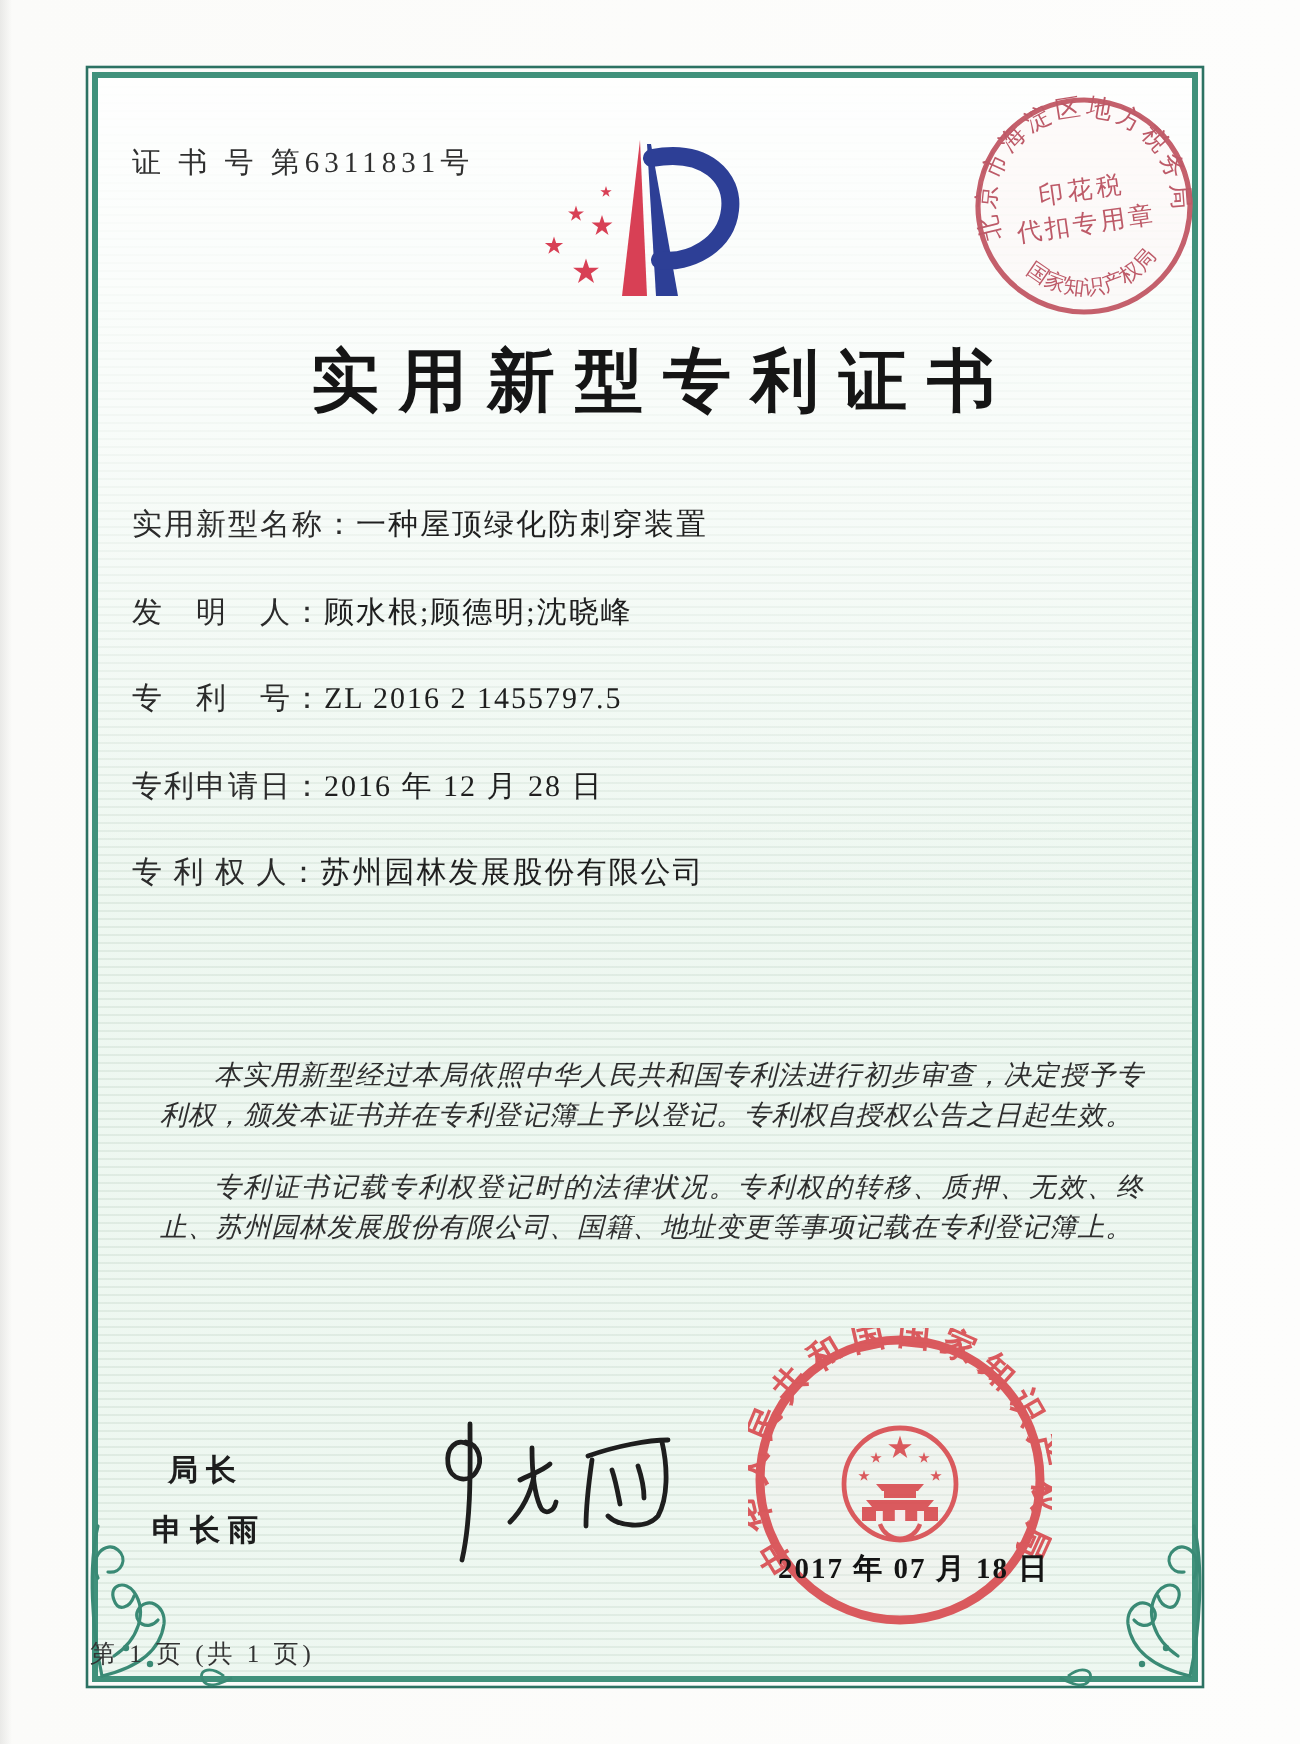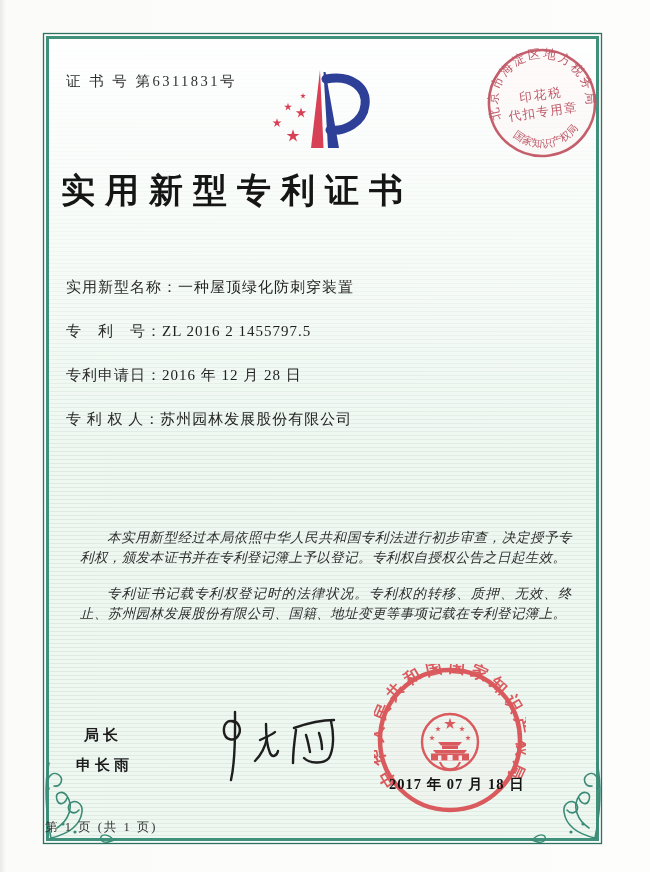--- a/index.html
+++ b/index.html
@@ -16,25 +16,25 @@
   .inner-bg{
     position:absolute;left:49px;top:39px;width:548px;height:800px;
     background:
       linear-gradient(180deg,rgba(255,255,255,.95) 0%,rgba(255,255,255,.6) 22%,rgba(255,255,255,0) 52%),
       repeating-linear-gradient(180deg,rgba(110,172,134,.20) 0px,rgba(110,172,134,.20) 1px,rgba(237,247,240,.95) 1px,rgba(237,247,240,.95) 4px);
   }
   .frame-svg{position:absolute;left:0;top:0;z-index:2;}
   .abs{position:absolute;z-index:3;}
   .cert-no{left:66px;top:72px;font-size:14.5px;letter-spacing:2.5px;color:#2f2f2f;}
   .title{
-    left:45px;right:48px;top:168px;text-align:left;
+    left:45px;right:48px;top:168px;text-align:center;
     font-size:34px;letter-spacing:10px;color:#151515;font-weight:600;margin-left:16px;
   }
   .fields{left:66px;top:253px;width:500px;}
-  .field-row{font-size:15px;color:#252525;margin-bottom:24.5px;letter-spacing:1px;white-space:nowrap;margin-top:25px;}
+  .field-row{font-size:15px;color:#252525;margin-bottom:24.5px;letter-spacing:1px;white-space:nowrap;}
   .field-row .lbl{color:#2b2b2b;}
   .field-row .val{color:#1f1f1f;}
   .paras{left:64px;top:512px;width:524px;z-index:3;}
   .paras p{
     margin:16px;font-size:13.5px;line-height:20px;color:#2e2e2e;
     text-align:justify;text-indent:2em;font-style:italic;letter-spacing:.4px;
   }
   .sig-title{left:84px;top:726px;font-size:15px;letter-spacing:4px;color:#1d1d1d;font-weight:600;}
   .sig-name{left:76px;top:756px;font-size:15px;letter-spacing:4px;color:#1d1d1d;font-weight:600;}
   .sig-svg{left:200px;top:708px;z-index:3;}
@@ -120,20 +120,23 @@
     <text x="0" y="13" text-anchor="middle" font-size="12.5" letter-spacing="1.5" fill="#bd5a68">代扣专用章</text>
   </svg>
 
   <div class="abs title">实用新型专利证书</div>
 
   <div class="abs fields">
     <div class="field-row">
       <span class="lbl">实用新型名称：</span><span class="val">一种屋顶绿化防刺穿装置</span>
     </div>
     <div class="field-row">
+      <span class="lbl">发　明　人：</span><span class="val">顾水根;顾德明;沈晓峰</span>
+    </div>
+    <div class="field-row">
       <span class="lbl">专　利　号：</span><span class="val">ZL 2016 2 1455797.5</span>
     </div>
     <div class="field-row">
       <span class="lbl">专利申请日：</span><span class="val">2016 年 12 月 28 日</span>
     </div>
     <div class="field-row">
       <span class="lbl">专 利 权 人：</span><span class="val">苏州园林发展股份有限公司</span>
     </div>
   </div>
 

